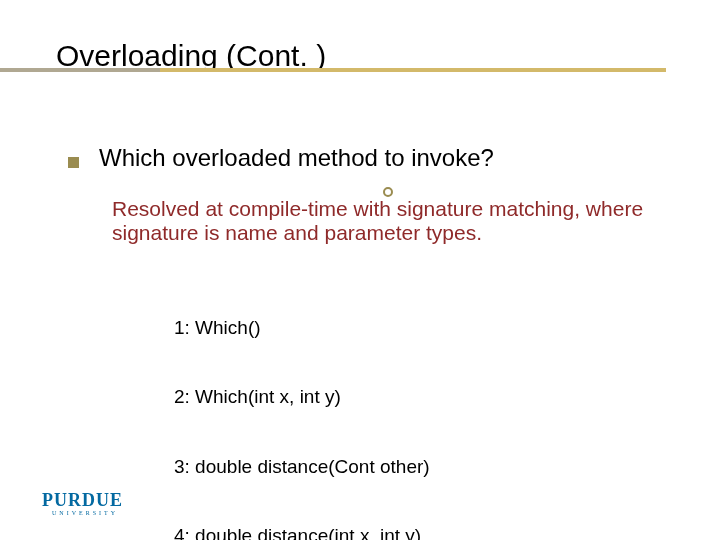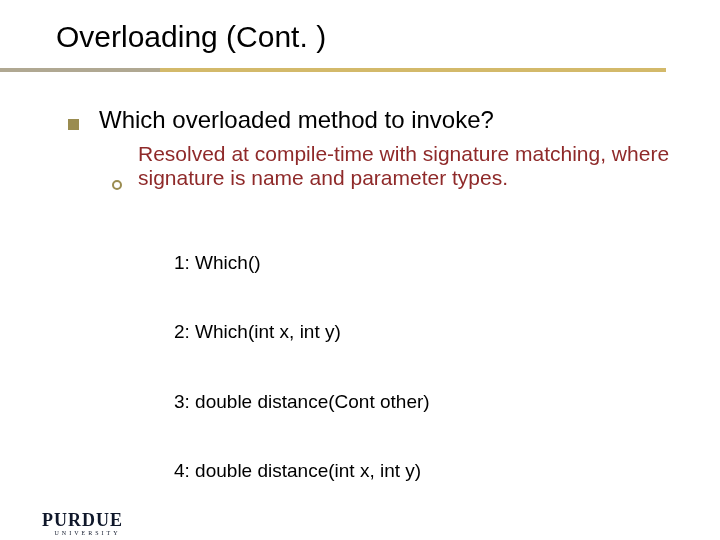--- a/index.html
+++ b/index.html
@@ -5,21 +5,21 @@
   * { margin: 0; padding: 0; box-sizing: border-box; }
   body {
     width: 720px;
     height: 540px;
     background: #fff;
     font-family: Arial, Helvetica, sans-serif;
     position: relative;
     overflow: hidden;
   }
   .slide {
-    padding: 20px 40px 0 56px;
+    padding: 39px 40px 0 56px;
   }
   .title {
     font-size: 30px;
     color: #000;
     font-weight: 400;
     margin-bottom: 6px;
   }
   .divider {
     position: absolute;
     left: 0;
@@ -57,23 +57,24 @@
     margin-top: 8px;
     margin-right: 20px;
     flex-shrink: 0;
   }
   .l1-text {
     font-size: 24px;
     color: #000;
   }
   .l2 {
     display: flex;
-    align-items: flex-end;
+    align-items: center;
     margin-left: 56px;
-    margin-bottom: 14px;
+    margin-bottom: 24px;
+    flex-direction: column;
   }
   .circ-bullet {
     width: 10px;
     height: 10px;
     border: 2px solid #9a8c50;
     border-radius: 50%;
     margin-top: 7px;
     margin-right: 16px;
     flex-shrink: 0;
   }
@@ -89,24 +90,23 @@
     line-height: 1.22;
     margin-bottom: 20px;
     white-space: pre-wrap;
   }
   .code-header {
     font-weight: bold;
   }
   .logo {
     position: absolute;
     left: 42px;
-    bottom: 4px;
+    bottom: 24px;
     font-family: Georgia, 'Times New Roman', serif;
-    color: #0f172a;
-    text-align: center;
+    color: #0369a1;
   }
   .logo .p {
     font-size: 18px;
     font-weight: bold;
     letter-spacing: 1px;
   }
   .logo .u {
     font-size: 6px;
     letter-spacing: 3px;
     display: block;

